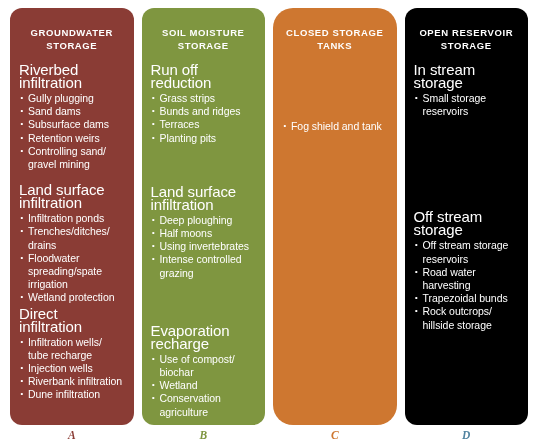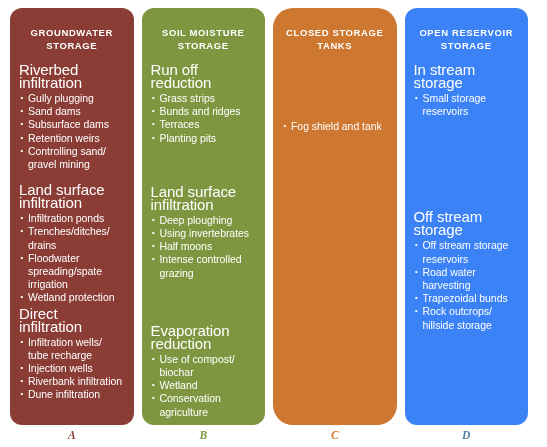--- a/index.html
+++ b/index.html
@@ -131,44 +131,44 @@
             <li>Grass strips</li>
             <li>Bunds and ridges</li>
             <li>Terraces</li>
             <li>Planting pits</li>
           </ul>
         </div>
         <div class="group" style="margin-top: 40px;">
           <div class="group-heading">Land surface infiltration</div>
           <ul class="items">
             <li>Deep ploughing</li>
+            <li>Half moons</li>
             <li>Using invertebrates</li>
-            <li>Half moons</li>
             <li>Intense controlled grazing</li>
           </ul>
         </div>
         <div class="group" style="margin-top: 44px;">
-          <div class="group-heading">Evaporation reduction</div>
+          <div class="group-heading">Evaporation recharge</div>
           <ul class="items">
             <li>Use of compost/ biochar</li>
             <li>Wetland</li>
             <li>Conservation agriculture</li>
           </ul>
         </div>
       </div>
       <div class="card" style="background: rgb(206, 119, 48); border-radius: 20px;">
         <div class="card-title">CLOSED STORAGE
 TANKS</div>
         <div class="group" style="margin-top: 68px;">
           <ul class="items">
             <li>Fog shield and tank</li>
           </ul>
         </div>
       </div>
-      <div class="card" style="background: #3b82f6;">
+      <div class="card" style="background: #000000;">
         <div class="card-title">OPEN RESERVOIR
 STORAGE</div>
         <div class="group">
           <div class="group-heading">In stream storage</div>
           <ul class="items">
             <li>Small storage reservoirs</li>
           </ul>
         </div>
         <div class="group" style="margin-top: 92px;">
           <div class="group-heading">Off stream storage</div>

